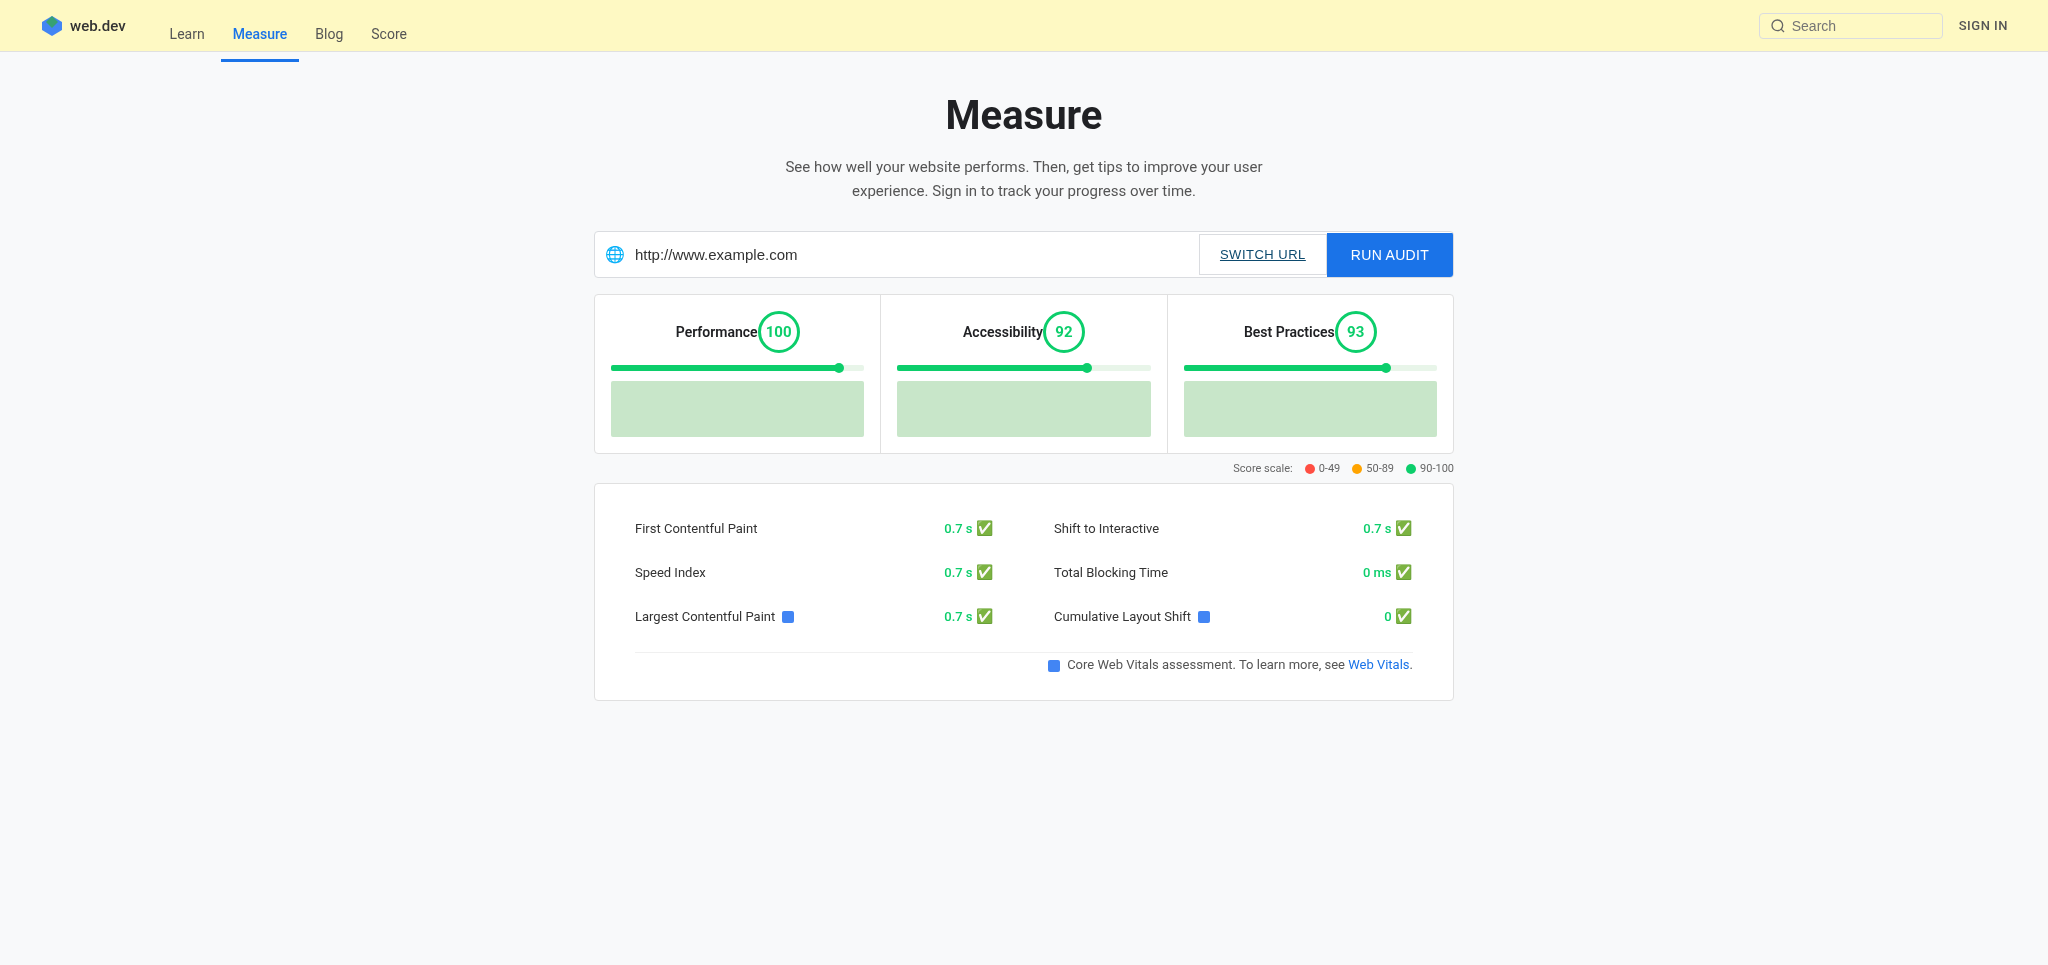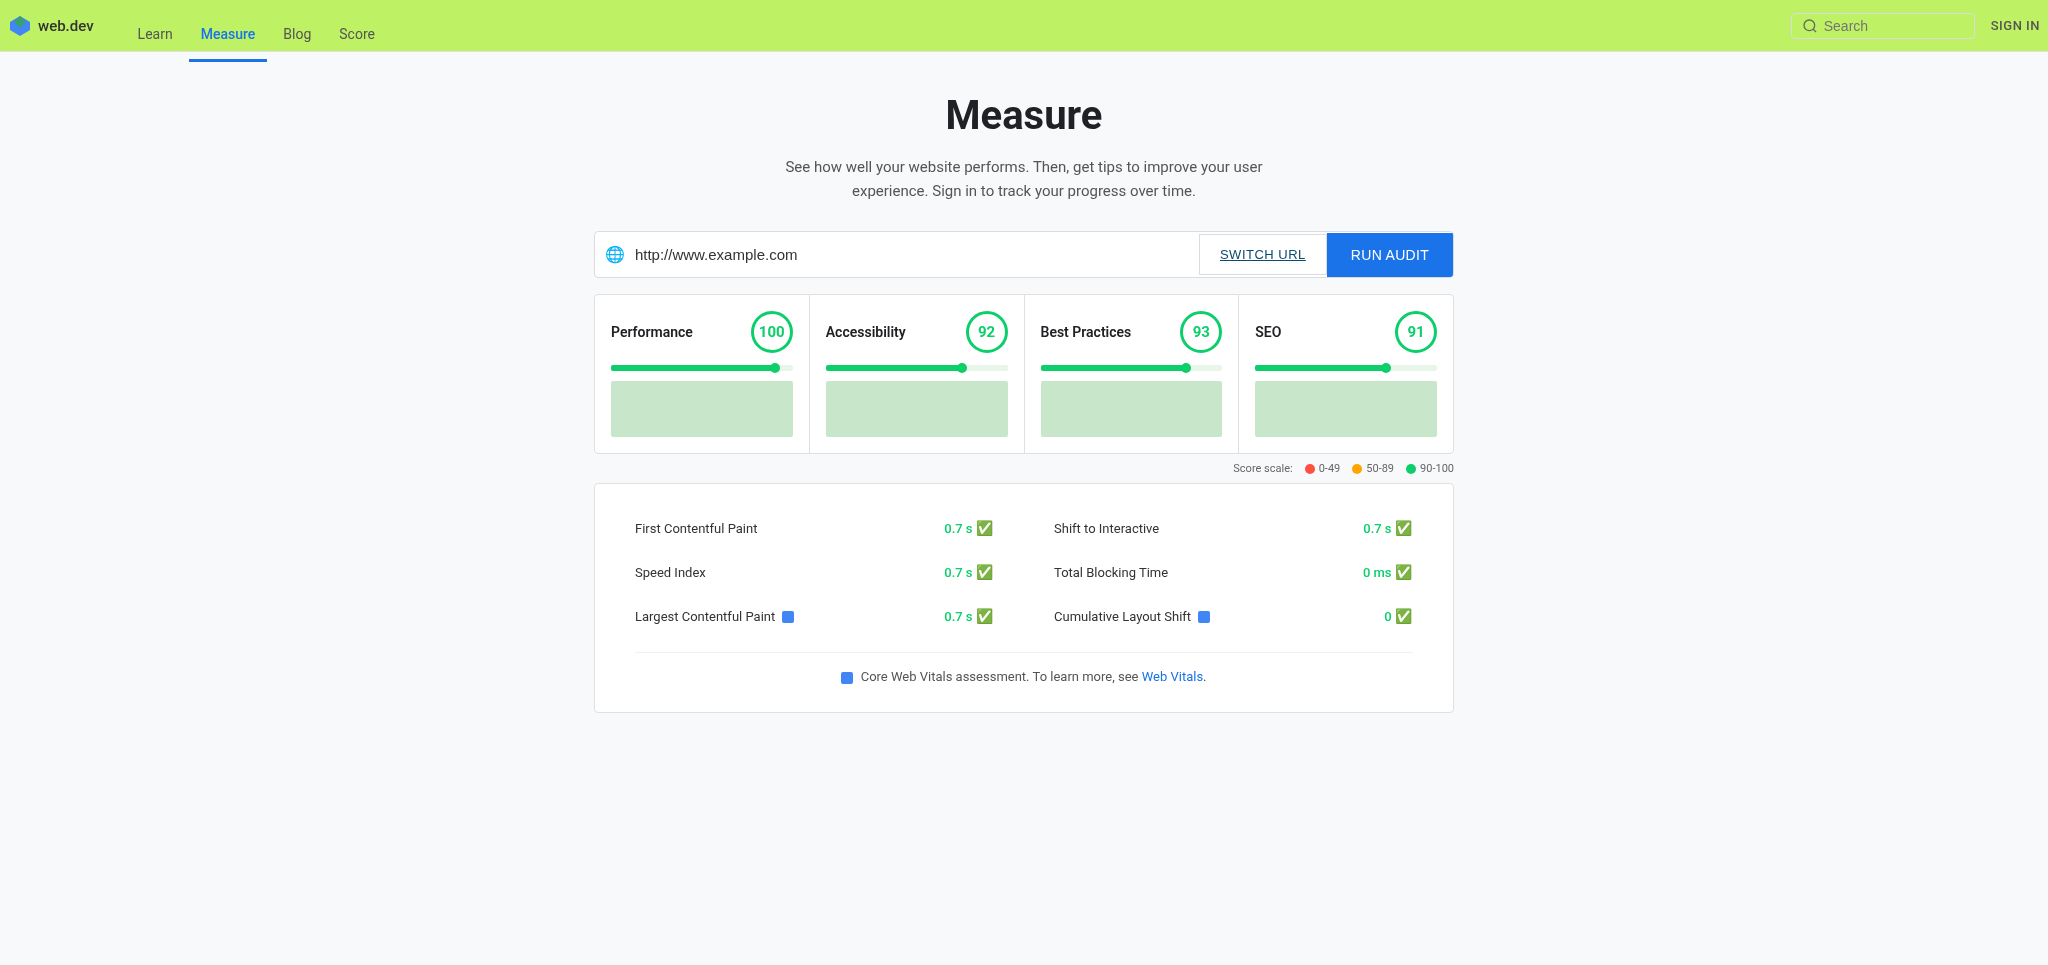--- a/index.html
+++ b/index.html
@@ -1,19 +1,19 @@
 <!DOCTYPE html>
 <html><head>
   <meta charset="utf-8">
   <style>
     * { box-sizing: border-box; margin: 0; padding: 0; }
     body { font-family: -apple-system, BlinkMacSystemFont, 'Segoe UI', Roboto, sans-serif; background: #f8f9fa; color: #333; font-size: 14px; }
 
     
-    .nav { display: flex; align-items: center; background: #bef264; border-bottom: 1px solid #e0e0e0; padding: 0 8px; height: 52px; position: sticky; top: 0; z-index: 100; }
+    .nav { display: flex; align-items: center; background: #fef9c3; border-bottom: 1px solid #e0e0e0; padding: 0 40px; height: 52px; position: sticky; top: 0; z-index: 100; }
     .nav-logo { display: flex; align-items: center; gap: 6px; text-decoration: none; margin-right: 32px; }
     .nav-logo-icon { width: 24px; height: 24px; }
     .nav-logo-text { font-size: 15px; font-weight: 500; color: #333; }
     .nav-links { display: flex; align-items: center; gap: 4px; flex: 1; }
     .nav-link { padding: 8px 12px; text-decoration: none; color: #555; font-size: 14px; border-bottom: 3px solid transparent; height: 52px; display: flex; align-items: center; margin-top: 20px; }
     .nav-link.active { color: #1a73e8; border-bottom: 3px solid #1a73e8; font-weight: 500; }
     .nav-right { display: flex; align-items: center; gap: 16px; }
     .search-box { display: flex; align-items: center; border: 1px solid #dadce0; border-radius: 4px; padding: 4px 10px; gap: 6px; }
     .search-icon-svg { color: #666; }
     .search-input { border: none; outline: none; font-size: 14px; color: #333; width: 140px; background: transparent; }
@@ -33,41 +33,41 @@
     .url-input { flex: 1; border: none; outline: none; font-size: 15px; color: #333; padding: 14px 0; background: transparent; }
     .switch-url-btn { border: 1px solid #dadce0; background: #fff; padding: 12px 20px; font-size: 13px; font-weight: 500; color: #0c4a6e; cursor: pointer; letter-spacing: 0.5px; text-transform: uppercase; border-radius: 0; white-space: nowrap; text-decoration: underline; }
     .run-audit-btn { background: #1a73e8; color: #fff; border: none; padding: 14px 24px; font-size: 14px; font-weight: 500; cursor: pointer; letter-spacing: 0.3px; text-transform: uppercase; white-space: nowrap; }
     .last-audit { font-size: 13px; color: #555; margin-top: 6px; }
     .view-report-link { color: #1a73e8; text-decoration: none; margin-left: 6px; font-size: 13px; }
 
     
     .score-cards { display: flex; gap: 0; border: 1px solid #e0e0e0; border-radius: 4px; background: #fff; margin-top: 16px; overflow: hidden; }
     .score-card { flex: 1; padding: 16px; border-right: 1px solid #e0e0e0; }
     .score-card:last-child { border-right: none; }
-    .score-card-header { display: flex; align-items: center; justify-content: space-between; margin-bottom: 12px; }
+    .score-card-header { display: flex; align-items: center; justify-content: center; margin-bottom: 12px; }
     .score-card-label { font-size: 14px; font-weight: 600; color: #202124; }
     .score-circle { width: 42px; height: 42px; border-radius: 50%; border: 3px solid #0cce6b; display: flex; align-items: center; justify-content: center; font-size: 15px; font-weight: 700; color: #0cce6b; }
     .score-bar-track { background: #e8f5e9; border-radius: 2px; height: 6px; position: relative; margin-bottom: 10px; }
     .score-bar-fill { height: 6px; background: #0cce6b; border-radius: 2px; position: relative; }
     .score-bar-dot { width: 10px; height: 10px; background: #0cce6b; border-radius: 50%; position: absolute; right: -5px; top: -2px; }
     .score-thumbnail { background: #c8e6c9; border-radius: 2px; height: 56px; margin-top: 4px; }
 
     
     .score-scale { text-align: right; font-size: 11px; color: #666; margin-top: 8px; display: flex; align-items: center; justify-content: flex-end; gap: 12px; }
     .scale-item { display: flex; align-items: center; gap: 4px; }
     .scale-dot { width: 10px; height: 10px; border-radius: 50%; }
 
     
     .metrics-box { background: #fff; border: 1px solid #e0e0e0; border-radius: 4px; padding: 28px 40px; margin-top: 8px; }
     .metrics-grid { display: grid; grid-template-columns: 1fr 1fr; gap: 12px 60px; margin-bottom: 20px; }
     .metric-row { display: flex; align-items: center; justify-content: space-between; padding: 8px 0; }
     .metric-label { font-size: 13px; color: #333; }
     .metric-value { display: flex; align-items: center; gap: 4px; font-size: 13px; font-weight: 500; color: #0cce6b; }
     .metric-check { color: #0cce6b; font-size: 14px; }
-    .core-web-vitals { text-align: center; font-size: 13px; color: #555; margin-top: 12px; border-top: 1px solid #f0f0f0; padding-top: 16px; }
+    .core-web-vitals { text-align: right; font-size: 13px; color: #555; margin-top: 12px; border-top: 1px solid #f0f0f0; padding-top: 4px; }
     .core-web-vitals-link { color: #1a73e8; text-decoration: none; }
     .cwv-badge { background: #4285f4; width: 12px; height: 12px; border-radius: 2px; display: inline-block; margin-right: 4px; vertical-align: middle; }
   </style>
 </head>
 <body>
 
 <nav class="nav">
   <a class="nav-logo" href="#">
     <svg class="nav-logo-icon" viewBox="0 0 24 24" fill="none">
       <polygon points="12,2 22,8 22,16 12,22 2,16 2,8" fill="#4285f4"></polygon>
@@ -140,32 +140,20 @@
         <span class="score-card-label">Best Practices</span>
         <div class="score-circle">93</div>
       </div>
       <div class="score-bar-track">
         <div class="score-bar-fill" style="width: 80%">
           <div class="score-bar-dot"></div>
         </div>
       </div>
       <div class="score-thumbnail"></div>
     </div>
-    <div class="score-card">
-      <div class="score-card-header">
-        <span class="score-card-label">SEO</span>
-        <div class="score-circle">91</div>
-      </div>
-      <div class="score-bar-track">
-        <div class="score-bar-fill" style="width: 72%">
-          <div class="score-bar-dot"></div>
-        </div>
-      </div>
-      <div class="score-thumbnail"></div>
-    </div>
   </div>
 
   <div class="score-scale">
     <span>Score scale:</span>
     <div class="scale-item">
       <div class="scale-dot" style="background:#ff4e42"></div>
       <span>0-49</span>
     </div>
     <div class="scale-item">
       <div class="scale-dot" style="background:#ffa400"></div>

